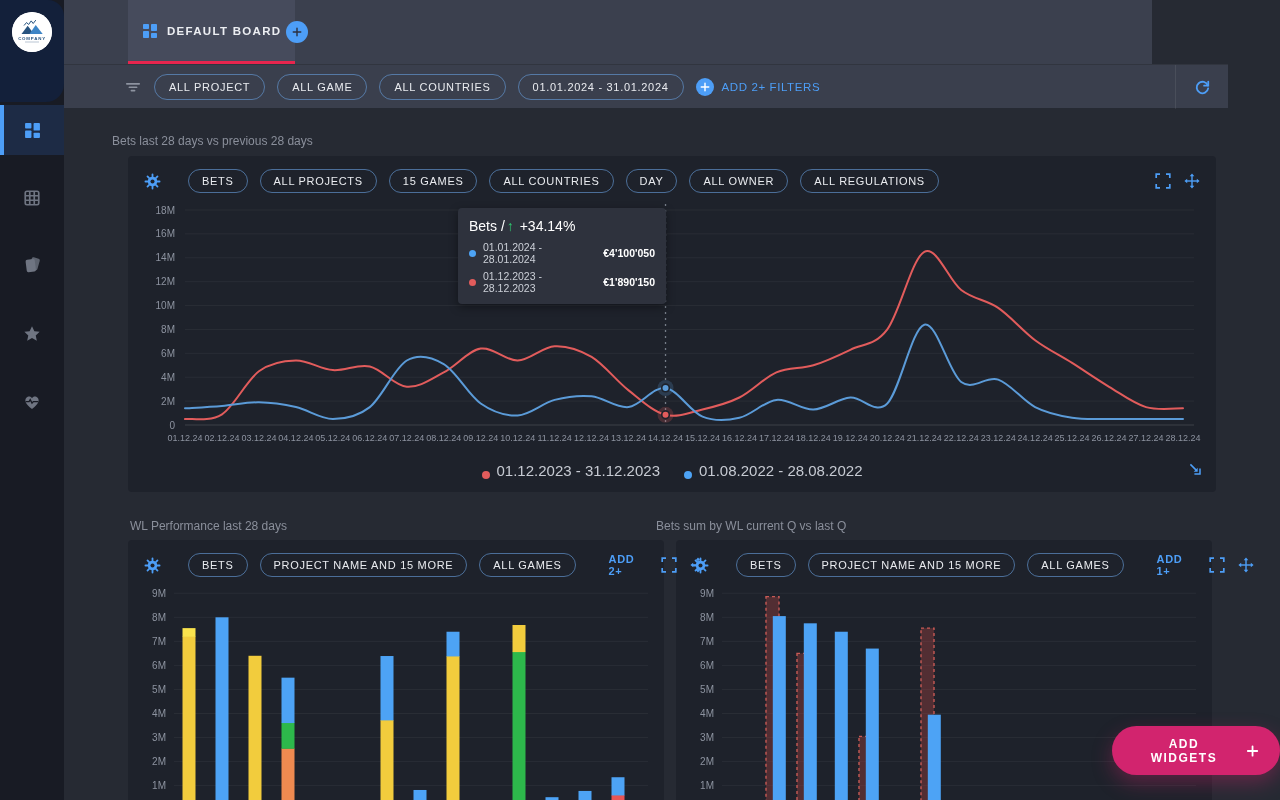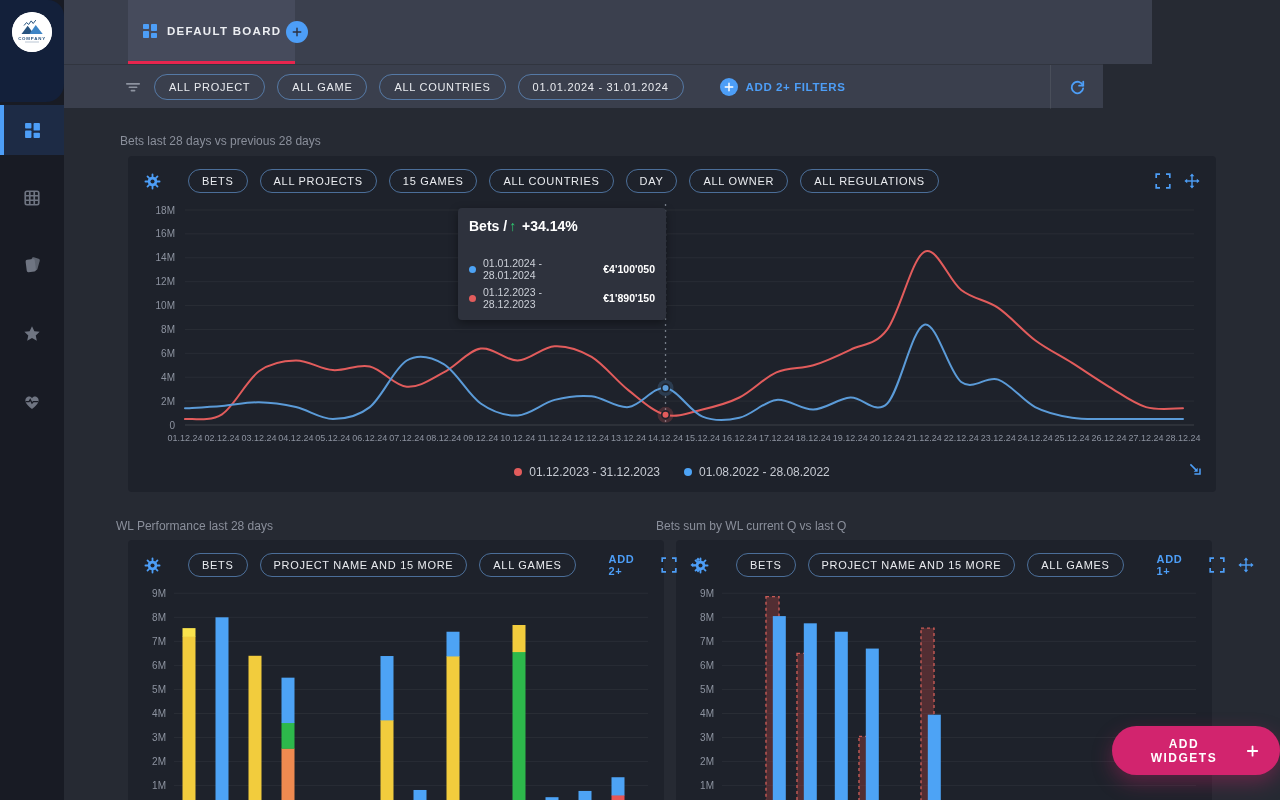--- a/index.html
+++ b/index.html
@@ -16,50 +16,50 @@
   .topbar{position:absolute;left:64px;top:0;width:1088px;height:64px;background:#3b404e;z-index:4;}
   .board-tab{position:absolute;left:64px;top:0;height:61px;display:flex;align-items:center;gap:9px;
              padding:0 14px;background:#464b5c;border-bottom:3px solid #e7254e;cursor:pointer;}
   .board-tab .tab-label{color:#eceef2;font-size:11.5px;font-weight:700;letter-spacing:1.3px;}
   .round-plus{width:22px;height:22px;border-radius:50%;background:#4d9ef7;display:flex;align-items:center;justify-content:center;color:#2c3140;cursor:pointer;}
   .topbar .round-plus{position:absolute;left:222px;top:21px;}
   .user{position:absolute;right:20px;top:0;height:64px;display:flex;align-items:center;gap:13px;}
   .user-name{color:#f0f2f5;font-size:15px;}
   .avatar{width:34px;height:34px;border-radius:50%;overflow:hidden;cursor:pointer;}
   
-  .filterbar{position:absolute;left:64px;top:64px;width:1039px;height:44px;background:#3a3f4d;border-top:1px solid #31353f;
+  .filterbar{position:absolute;left:64px;top:64px;width:1164px;height:44px;background:#3a3f4d;border-top:1px solid #31353f;
              display:flex;align-items:center;gap:12px;padding-left:60px;box-sizing:border-box;z-index:4;}
   .chips{display:flex;align-items:center;gap:12px;}
   .chip{border:1px solid rgba(100,152,212,.65);border-radius:14px;padding:6px 14px;font-size:11px;
         letter-spacing:.7px;color:#e9ebef;white-space:nowrap;cursor:pointer;}
-  .add-filters{display:flex;align-items:center;gap:8px;color:#4d9ef7;font-size:11.5px;font-weight:700;letter-spacing:.6px;cursor:pointer;margin-left:24px;}
+  .add-filters{display:flex;align-items:center;gap:8px;color:#4d9ef7;font-size:11.5px;font-weight:400;letter-spacing:.6px;cursor:pointer;margin-left:0;}
   .mini-plus{width:18px;height:18px;border-radius:50%;background:#4d9ef7;display:flex;align-items:center;justify-content:center;color:#fff;}
   .refresh-box{position:absolute;right:0;top:0;width:52px;height:44px;border-left:1px solid rgba(255,255,255,.08);
                display:flex;align-items:center;justify-content:center;color:#4d9ef7;cursor:pointer;}
   
   .content{position:absolute;left:64px;top:108px;width:1216px;height:692px;background:#262a33;}
   .section-title{position:absolute;color:#8a8f9b;font-size:12px;}
   .panel{position:absolute;background:#1e222b;border-radius:4px;}
   .panel-header{position:absolute;left:0;top:0;right:0;display:flex;align-items:center;gap:27px;padding:13px 16px 0;z-index:3;}
   .panel-header .chip{padding:5px 13px;}
   .add-link{color:#4d9ef7;font-size:11px;font-weight:700;letter-spacing:.6px;margin-left:6px;cursor:pointer;}
   .header-icons{margin-left:auto;display:flex;gap:13px;color:#4d9ef7;align-items:center;}
   .gear{color:#4d9ef7;display:flex;cursor:pointer;}
   svg.chart{position:absolute;left:0;top:0;}
   svg text.ax{fill:#8d93a0;font-size:10px;font-family:"Liberation Sans",sans-serif;}
   svg text.xs{font-size:9px;}
   .tooltip{position:absolute;left:330px;top:52px;width:208px;box-sizing:border-box;background:#2e323d;border-radius:4px;
            padding:10px 11px;z-index:4;box-shadow:0 3px 10px rgba(0,0,0,.4);}
-  .tooltip-title{color:#fff;font-size:14px;margin-bottom:23px;font-weight:bold;}
+  .tooltip-title{color:#fff;font-size:14px;margin-bottom:7px;}
   .tooltip-title .up{color:#2ecc71;padding:0 2px;}
   .t-row{display:flex;align-items:center;gap:7px;font-size:10.5px;color:#ccd0d8;margin-top:5px;}
   .t-dot{width:7px;height:7px;border-radius:50%;flex:none;}
   .t-val{margin-left:auto;color:#fff;font-weight:700;}
   .legend{position:absolute;left:0;right:0;bottom:13px;display:flex;justify-content:center;gap:24px;z-index:2;}
-  .l-item{display:flex;align-items:center;gap:7px;font-size:12px;color:#c6cad2;cursor:pointer;}
+  .l-item{display:flex;align-items:flex-end;gap:7px;font-size:15px;color:#c6cad2;cursor:pointer;}
   .l-dot{width:8px;height:8px;border-radius:50%;}
   .resize-icon{position:absolute;right:13px;bottom:11px;color:#4d9ef7;cursor:pointer;}
   .icon16{width:16px;height:16px;}
   .icon17{width:17px;height:17px;}
   .icon18{width:18px;height:18px;}
   .icon12{width:12px;height:12px;}
   .add-widgets{position:absolute;left:1112px;top:726px;height:49px;border:none;border-radius:25px;background:#d2246e;
                color:#fff;display:flex;align-items:center;gap:13px;padding:0 20px 0 24px;font-size:12px;font-weight:700;
                letter-spacing:1.5px;font-family:"Liberation Sans",sans-serif;cursor:pointer;z-index:6;
                box-shadow:0 8px 20px rgba(210,36,110,.35);}
@@ -219,21 +219,21 @@
     </div>
     <div class="refresh-box">
       <svg class="icon17">
           <use href="#i-refresh"></use>
         </svg>
     </div>
   </div>
 
   <main class="content">
 
-    <div class="section-title" style="left:56px;top:26px">Bets last 28 days vs previous 28 days</div>
+    <div class="section-title" style="left:48px;top:26px">Bets last 28 days vs previous 28 days</div>
 
     <section class="panel" style="left:64px;top:48px;width:1088px;height:336px">
       <div class="panel-header">
         <span class="gear">
           <svg class="icon17">
               <use href="#i-gear"></use>
             </svg>
         </span>
         <div class="chips">
             <span class="chip">BETS</span>
@@ -339,21 +339,21 @@
             <span>01.08.2022 - 28.08.2022</span>
           </div>
         </div>
       <span class="resize-icon">
         <svg class="icon16">
             <use href="#i-resize"></use>
           </svg>
       </span>
     </section>
 
-    <div class="section-title" style="left:52px;top:411px">WL Performance last 28 days</div>
+    <div class="section-title" style="left:66px;top:411px">WL Performance last 28 days</div>
     <div class="section-title" style="left:592px;top:411px">Bets sum by WL current Q vs last Q</div>
 
     <section class="panel" style="left:64px;top:432px;width:536px;height:368px">
       <div class="panel-header">
         <span class="gear">
           <svg class="icon17">
               <use href="#i-gear"></use>
             </svg>
         </span>
         <div class="chips">

